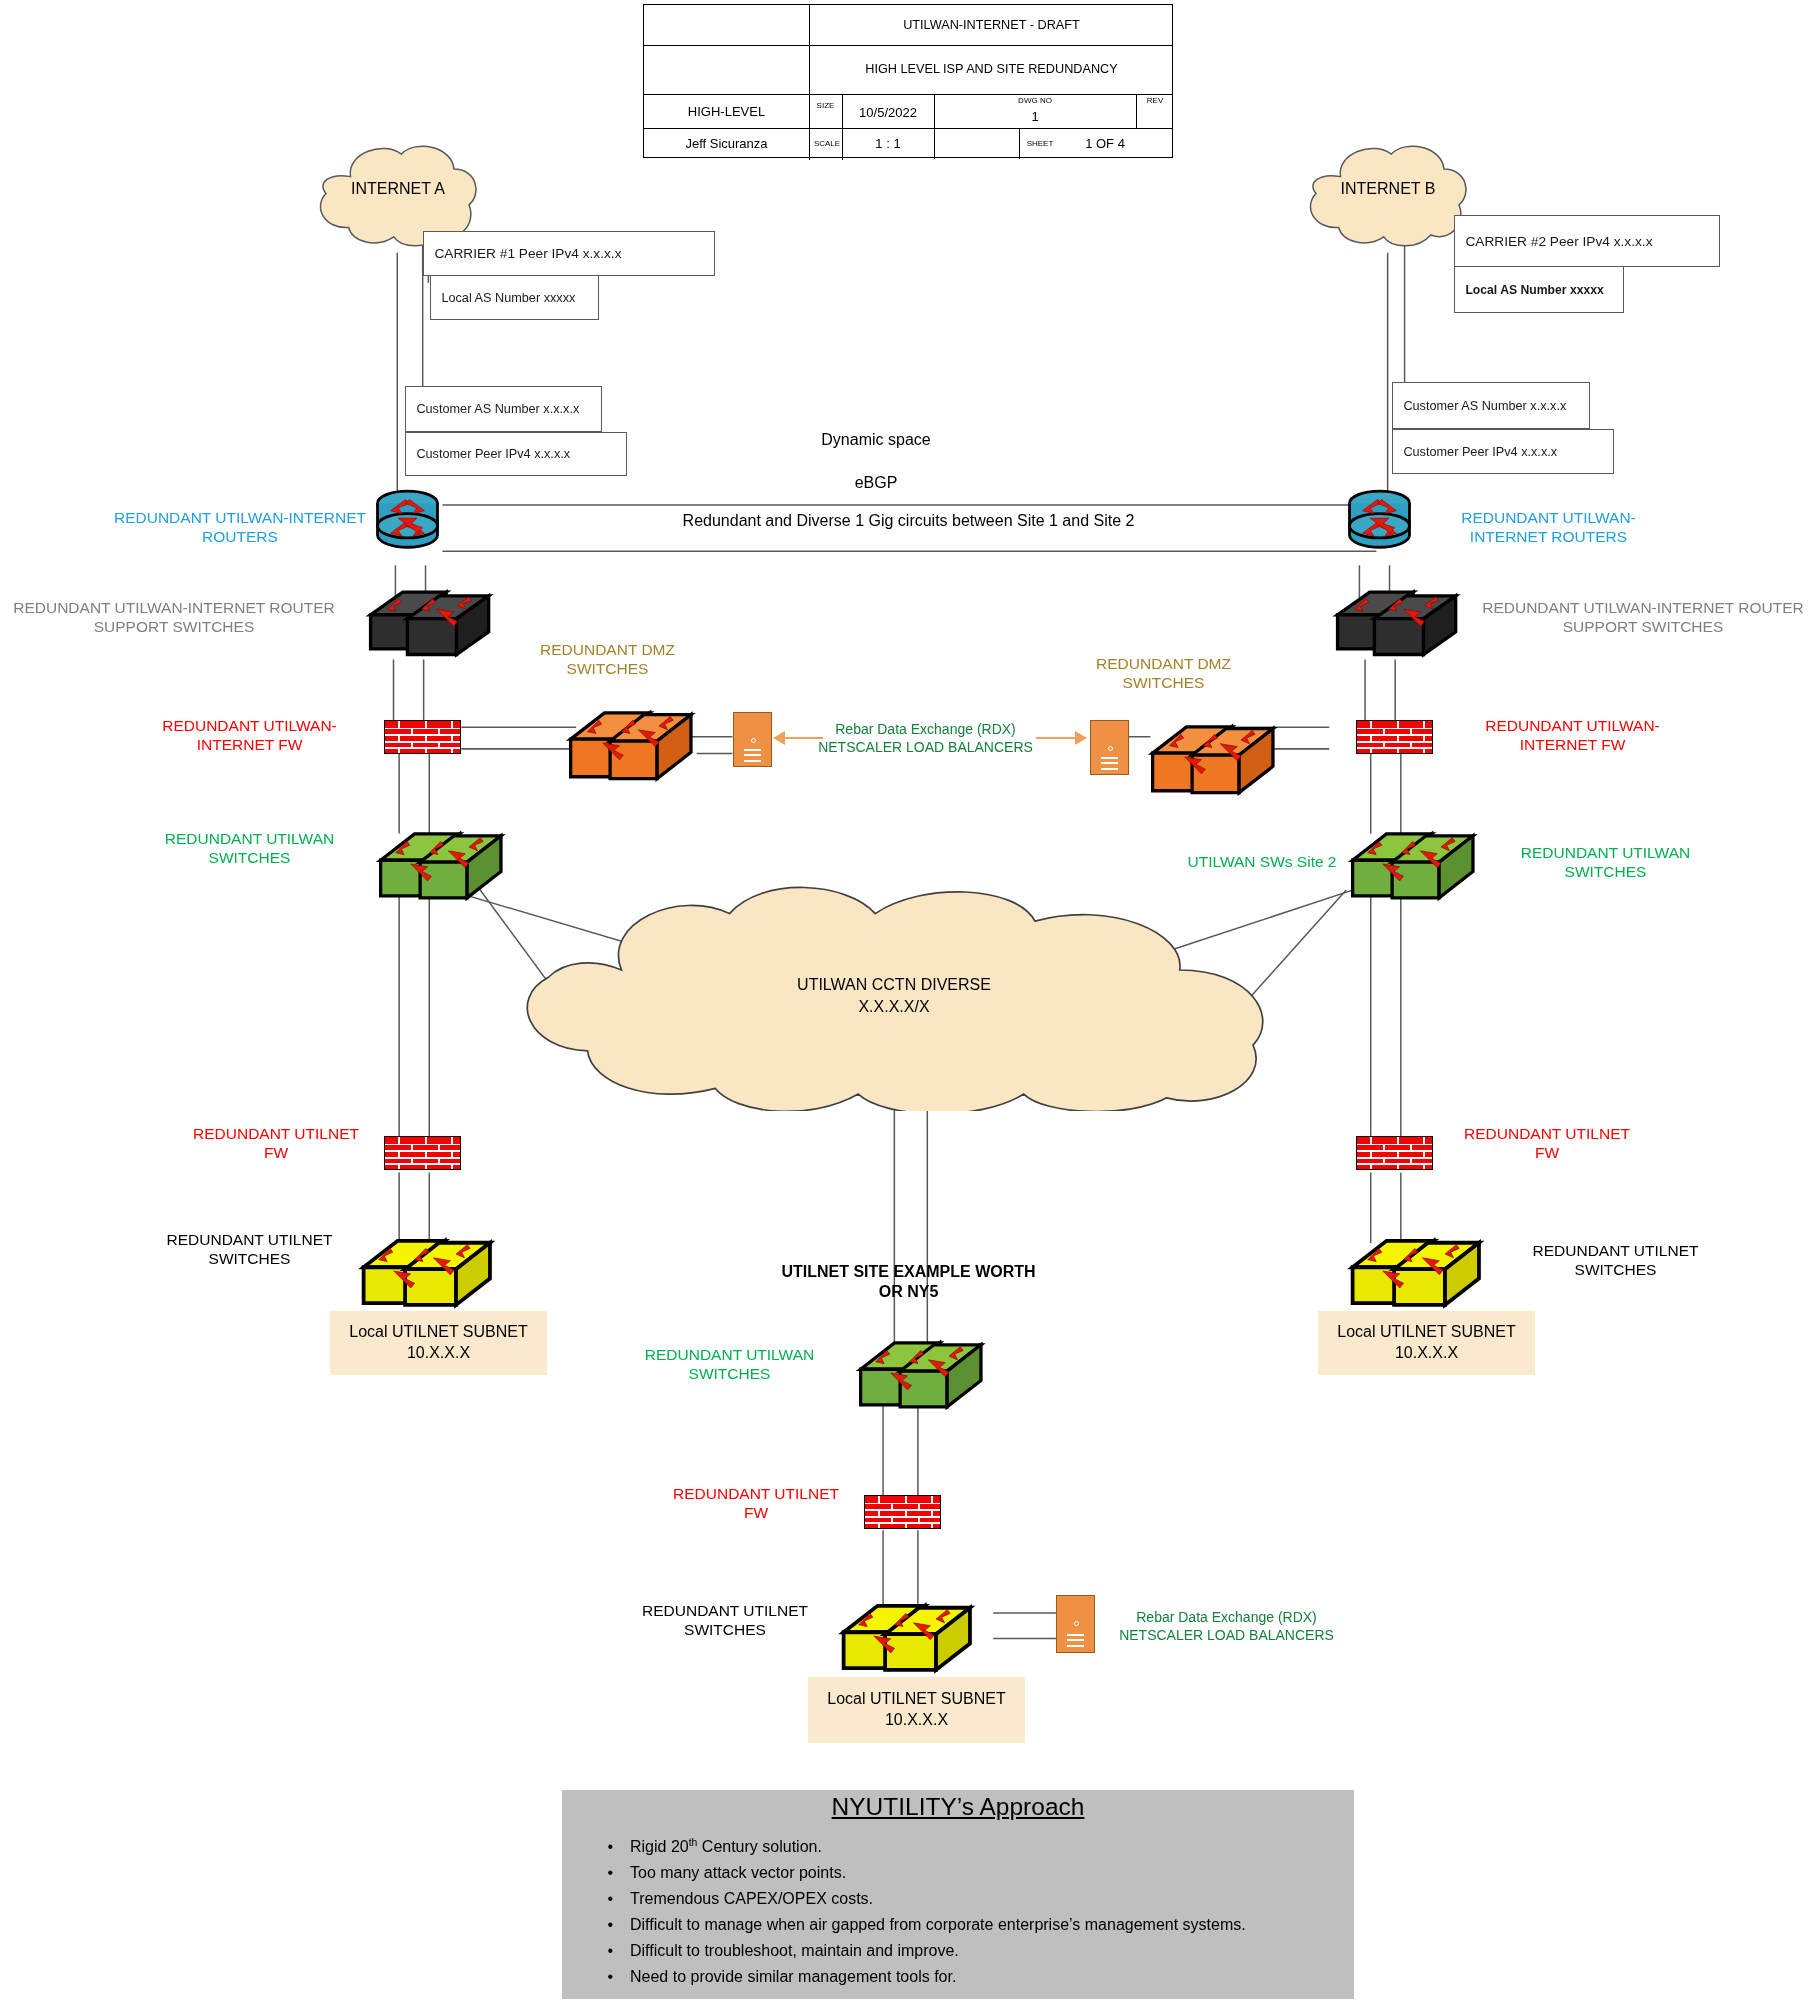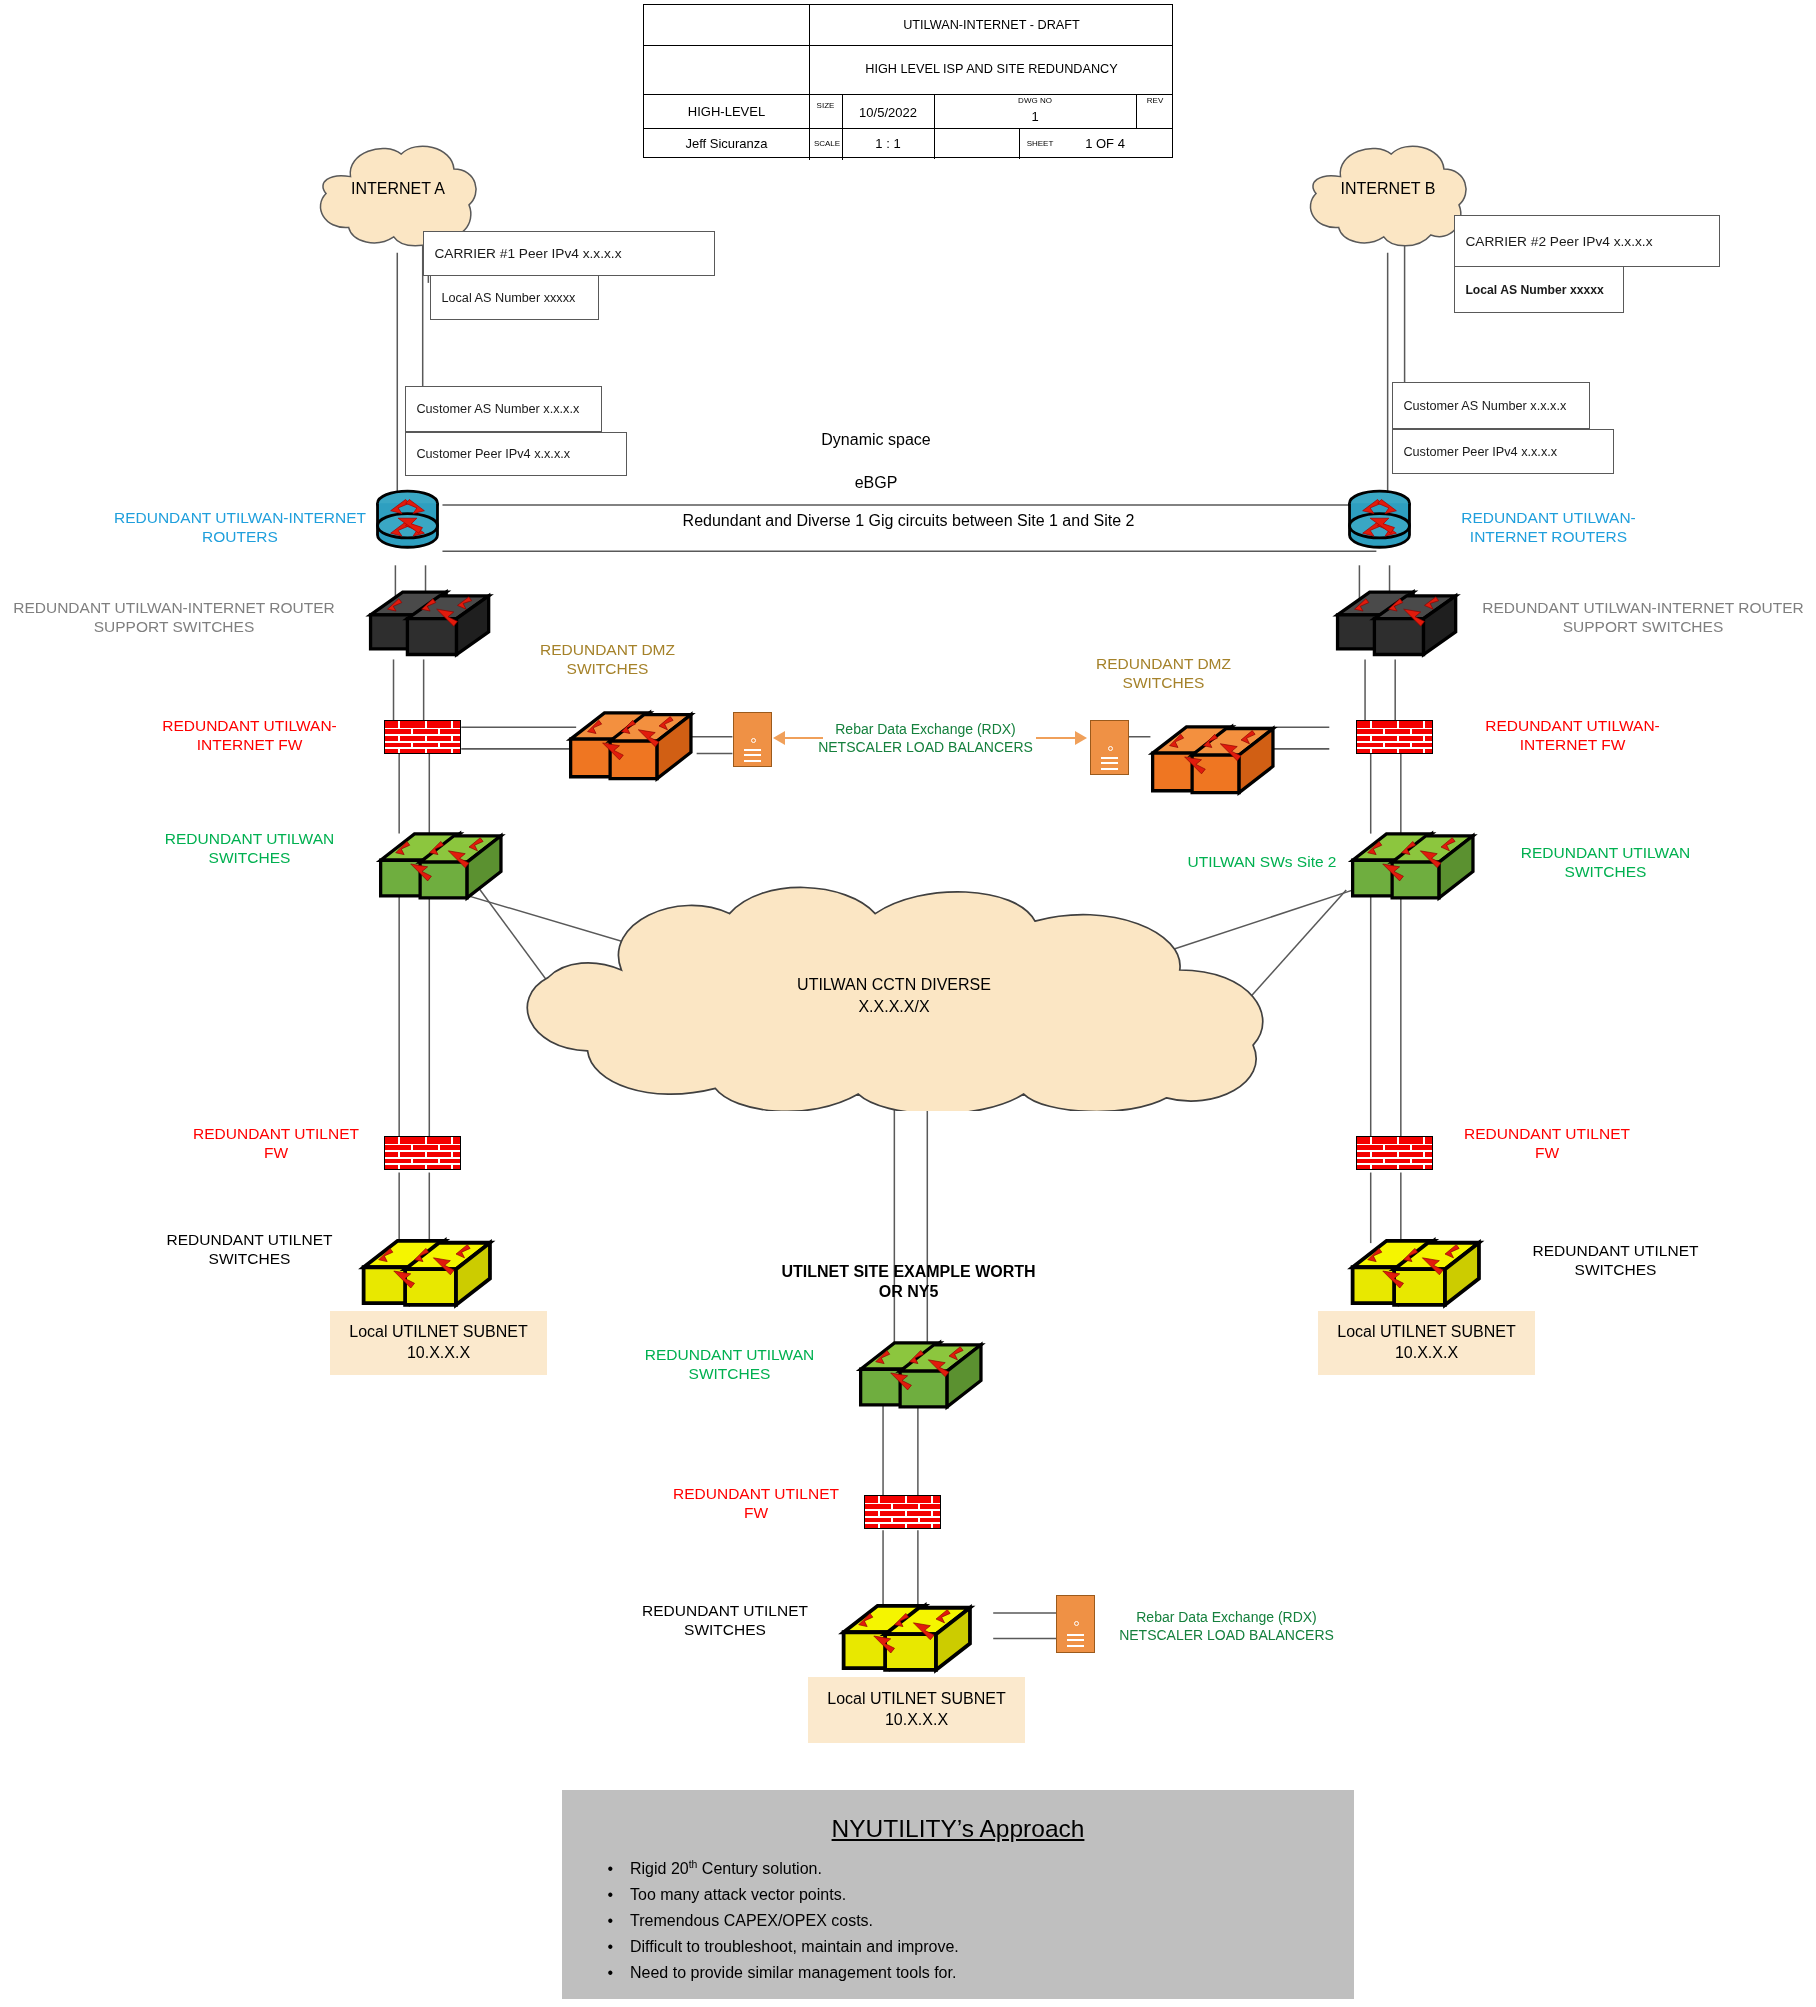--- a/index.html
+++ b/index.html
@@ -49,21 +49,21 @@
   .ns .dot{position:absolute;width:3.8px;height:3.8px;border:0.9px solid #fff;border-radius:50%;left:50%;margin-left:-1.9px;top:24.5px;}
   .ns .bar{position:absolute;left:50%;margin-left:-8.5px;width:17px;height:1.9px;background:#fff;}
 
   
   .arrowline{position:absolute;height:2.3px;background:#f0a05a;}
   .arrowhead{position:absolute;width:0;height:0;border-top:7.5px solid transparent;
      border-bottom:7.5px solid transparent;}
 
   
   #approach{position:absolute;left:562px;top:1790px;width:792px;height:209px;background:#bfbfbf;}
-  #approach h2{margin:0;padding:25px 0 0 0;text-align:center;font-size:24.5px;font-weight:normal;
+  #approach h2{margin:0;padding:3px 0 0 0;text-align:center;font-size:24.5px;font-weight:normal;
      color:#000;text-decoration:underline;}
   #approach ul{margin:13px 0 0 0;padding:0 0 0 68px;list-style:none;}
   #approach li{font-size:16px;color:#000;line-height:1.62;position:relative;}
   #approach li:before{content:"\2022";position:absolute;left:-22.6px;top:0;font-size:16px;}
   sup{font-size:10.4px;vertical-align:super;}
 </style>
 </head>
 <body>
 
 <div id="page">
@@ -656,19 +656,20 @@
     <div>Local UTILNET SUBNET</div>
     <div>10.X.X.X</div>
   </div>
 
   <div id="approach">
     <h2>NYUTILITY’s Approach</h2>
     <ul>
       <li><span>Rigid 20<sup>th</sup> Century solution.</span></li>
       <li>Too many attack vector points.</li>
       <li>Tremendous CAPEX/OPEX costs.</li>
+      <li>Difficult to manage when air gapped from corporate enterprise’s management systems.</li>
       <li>Difficult to troubleshoot, maintain and improve.</li>
       <li>Need to provide similar management tools for.</li>
     </ul>
   </div>
 
 </div>
 
 
 </body></html>

